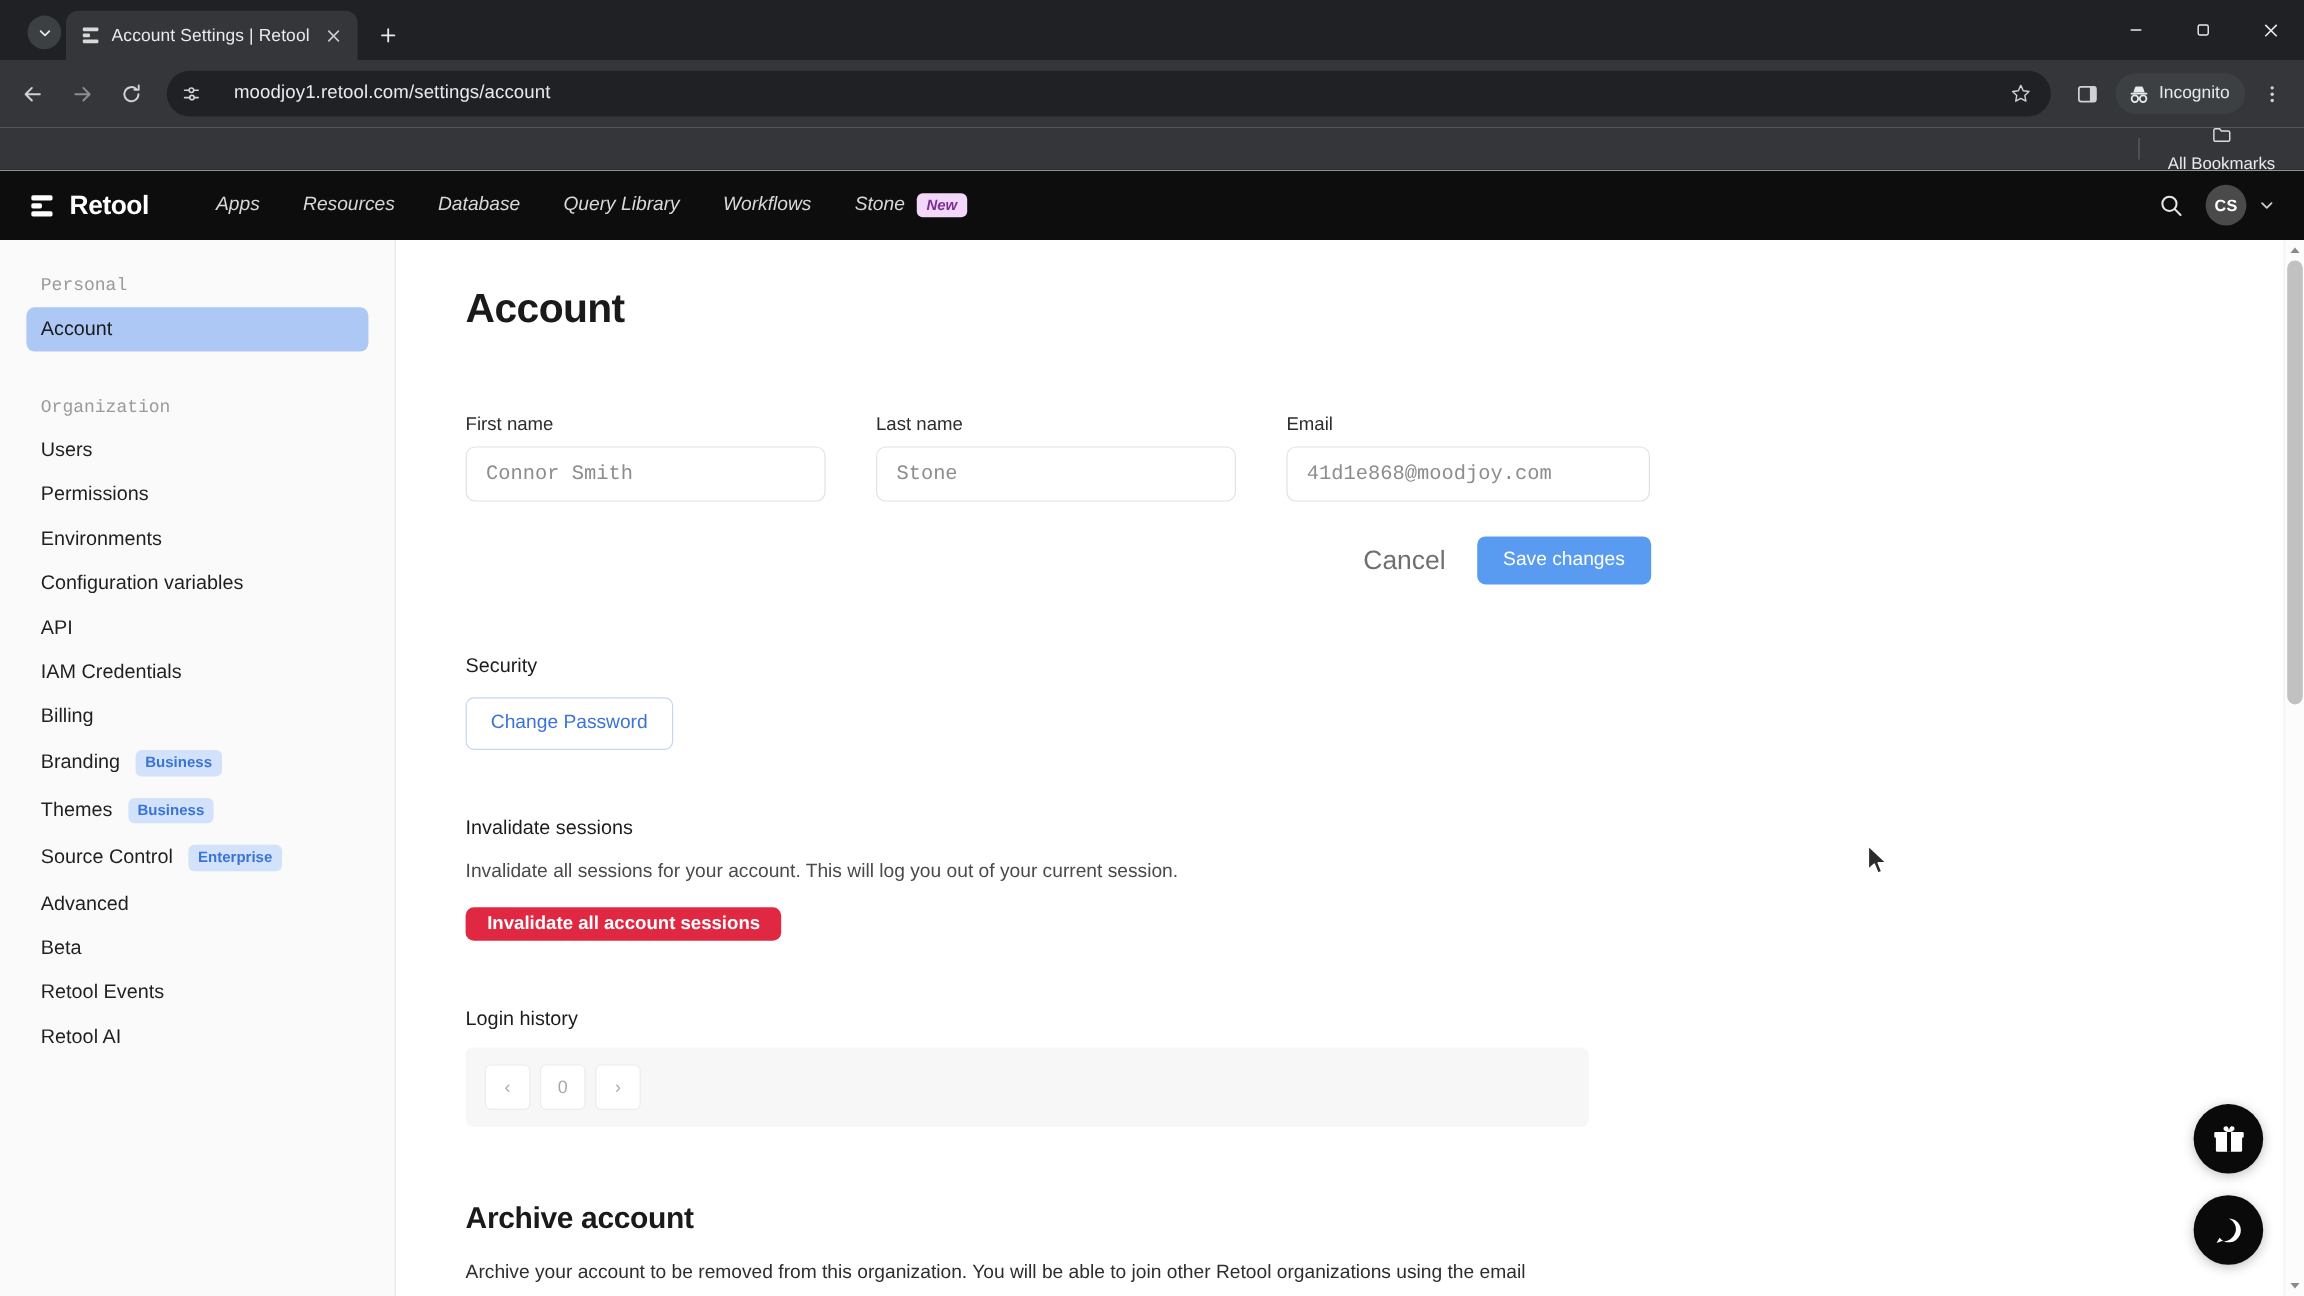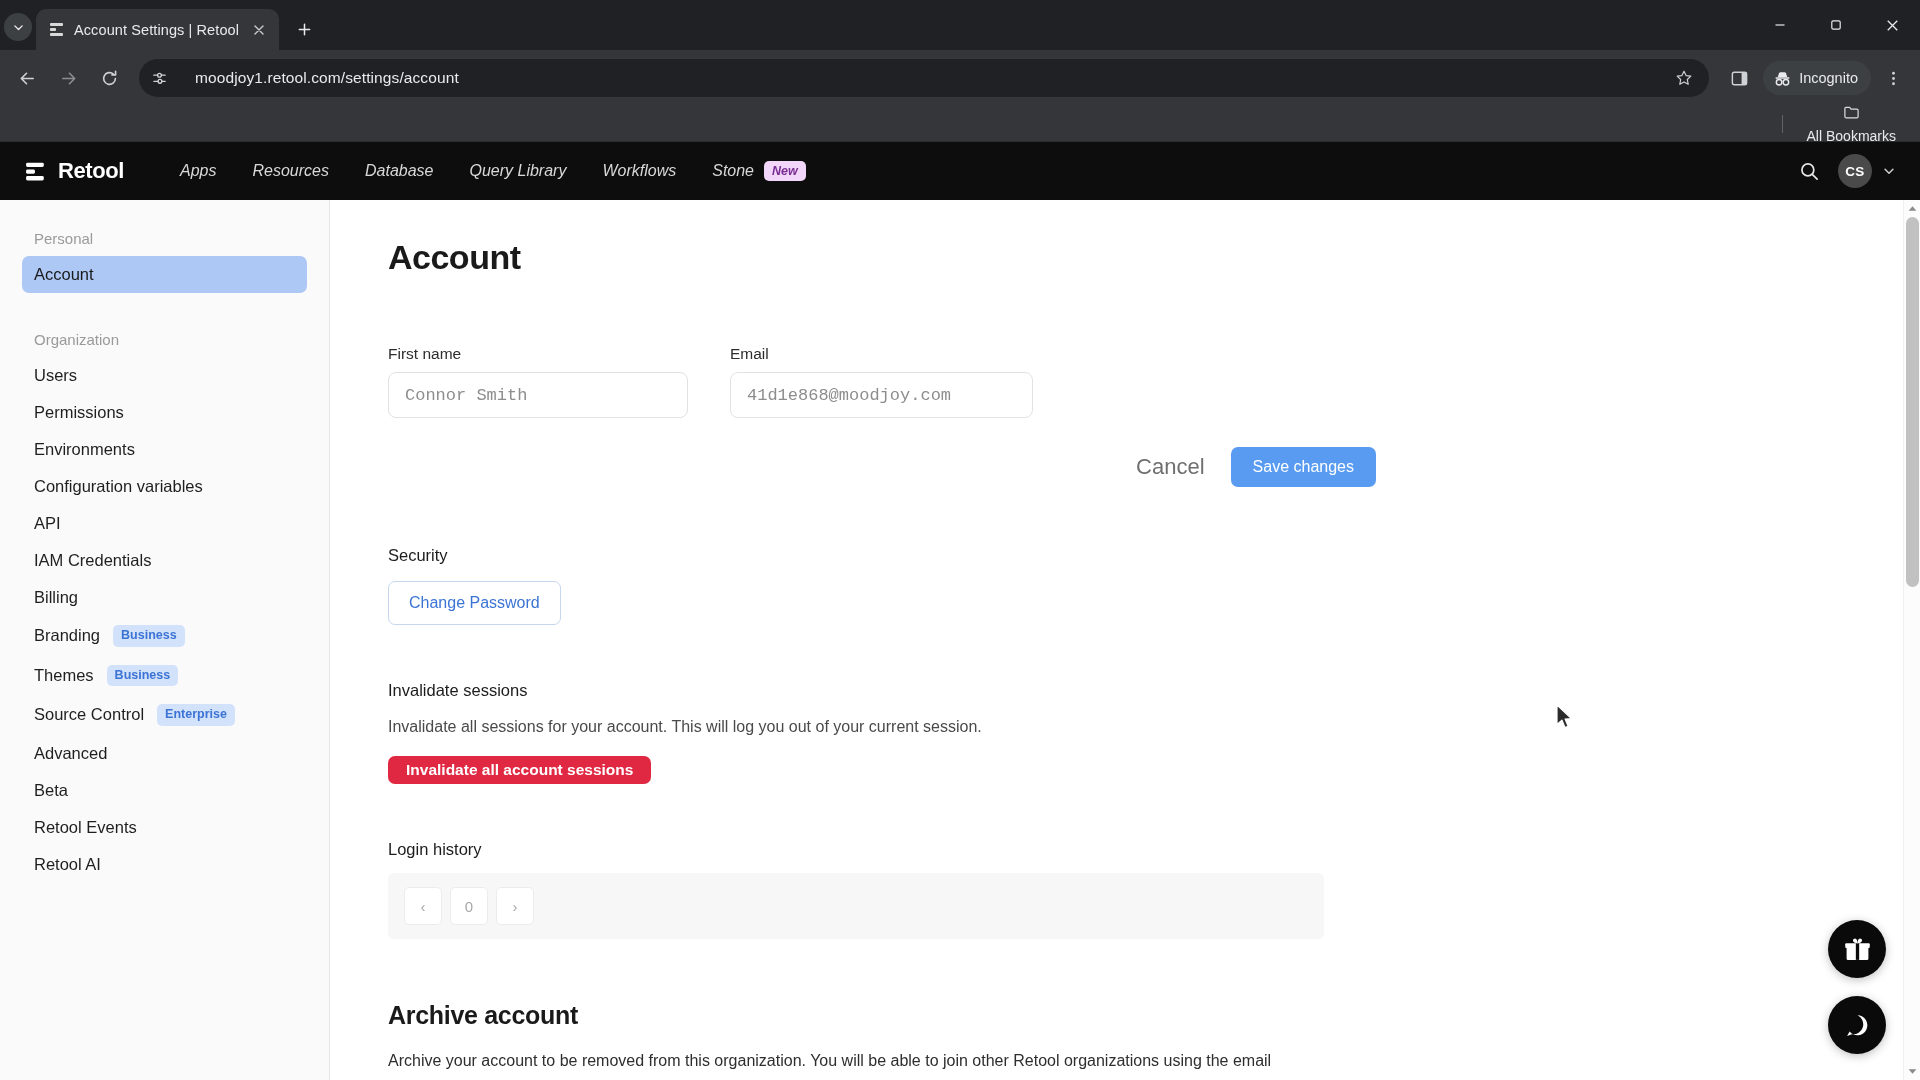--- a/index.html
+++ b/index.html
@@ -8,21 +8,21 @@
     font-family: "Liberation Sans", sans-serif;
     background:#ffffff;
     -webkit-font-smoothing: antialiased;
   }
 
   
   .browser { width:1920px; height:1080px; display:flex; flex-direction:column; }
 
   .tabstrip {
     height:50px; background:#202124; display:flex; align-items:flex-end;
-    padding-left:0; position:relative; flex:none;
+    padding-left:19px; position:relative; flex:none;
   }
   .tab-dropdown {
     width:28px; height:28px; margin:0 4px 9px 4px; border-radius:14px;
     display:flex; align-items:center; justify-content:center; flex:none;
     background:#3c4043;
   }
   .tab-dropdown svg { display:block; }
   .tab {
     height:41px; min-width:230px; max-width:300px; background:#35363a;
     border-radius:10px 10px 0 0; display:flex; align-items:center;
@@ -111,21 +111,21 @@
   }
 
   .body-area { flex:1; display:flex; overflow:hidden; position:relative; }
 
   
   .sidebar {
     width:330px; background:#fafafa; border-right:1px solid #e8e8e8;
     padding:24px 0 0 0; flex:none;
   }
   .side-group-label {
-    font-size:15px; color:#9a9a9a; padding:6px 34px; margin-bottom:3px;
+    font-size:15px; color:#9a9a9a; padding:6px 34px; margin-bottom:3px;font-family:Liberation Mono, monospace;
   }
   .side-group-label.second { margin-top:32px; }
   .side-item {
     display:flex; align-items:center; gap:13px;
     font-size:16.5px; color:#1f1f1f; padding:9px 34px; margin:0 22px;
     border-radius:7px; white-space:nowrap;
   }
   .side-item.active { background:#adc8f5; color:#1a1a1a; margin:0 22px; padding:9px 12px; }
   .side-item:not(.active) { padding-left:12px; padding-right:12px; }
   .side-badge {
@@ -447,20 +447,24 @@
 
       <div class="main-scroll">
         <div class="main-inner">
 
           <div class="page-title">Account</div>
 
           <div class="form-row">
             <div class="field">
               <div class="field-label">First name</div>
               <input class="field-input" type="text" value="Connor Smith" style="">
+            </div>
+            <div class="field">
+              <div class="field-label">Last name</div>
+              <input class="field-input" type="text" value="Stone" style="">
             </div>
             <div class="field email">
               <div class="field-label">Email</div>
               <input class="field-input" type="text" value="41d1e868@moodjoy.com" style="">
             </div>
           </div>
 
           <div class="btn-row">
             <button class="btn-cancel">Cancel</button>
             <button class="btn-primary">Save changes</button>

